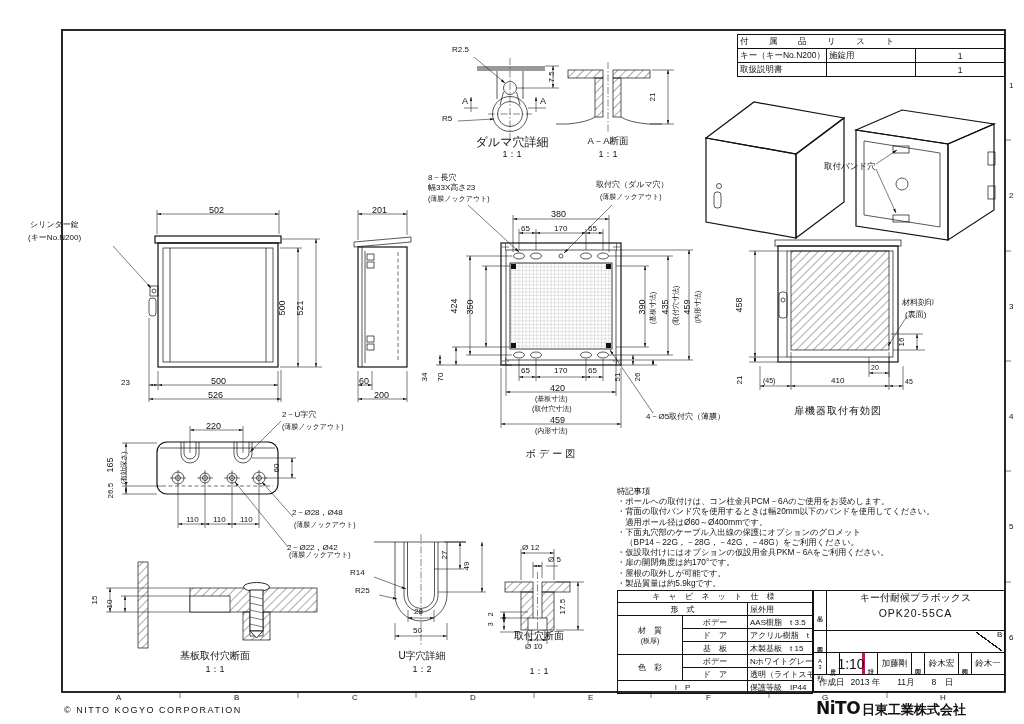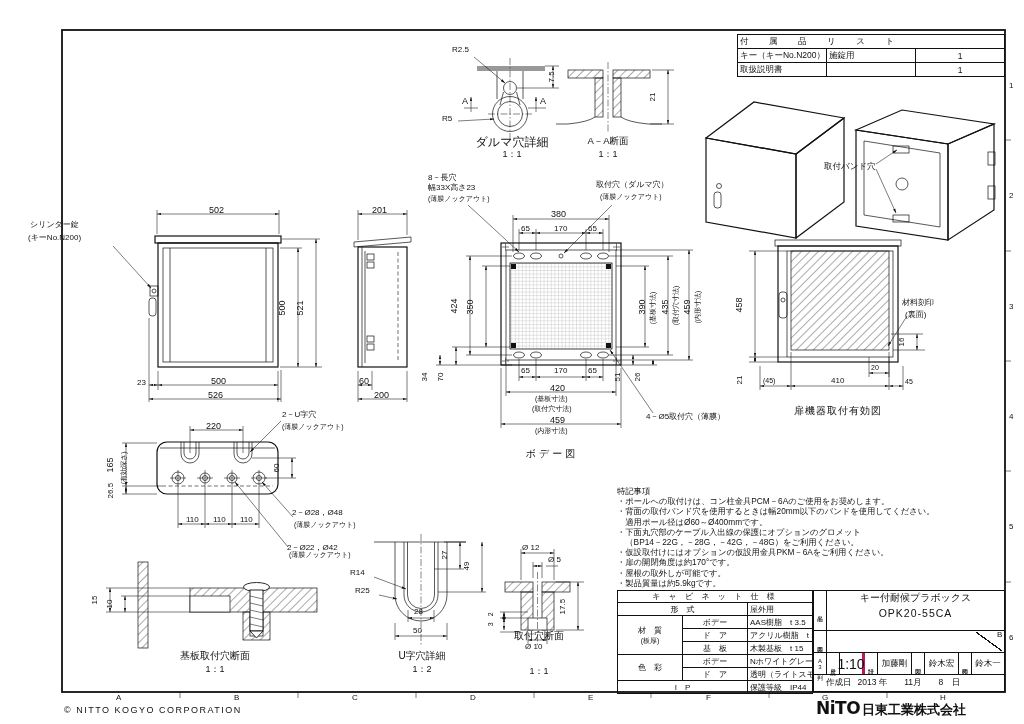--- a/index.html
+++ b/index.html
@@ -304,21 +304,21 @@
 <span class="t c" style="left:568px;top:136px;width:80px;font-size:9.5px">A－A断面</span>
 <span class="t c" style="left:568px;top:150px;width:80px">1：1</span>
 
 <span class="t" style="left:824px;top:162px;font-size:8.5px">取付バンド穴</span>
 
 <span class="t s8" style="left:30px;top:221px">シリンダー錠</span>
 <span class="t s8" style="left:28px;top:234px">(キーNo.N200)</span>
 <span class="t" style="left:209px;top:206px">502</span>
 <span class="t v" style="left:287px;top:306px">500</span>
 <span class="t v" style="left:305px;top:306px">521</span>
-<span class="t s8" style="left:137px;top:379px">23</span>
+<span class="t s8" style="left:121px;top:379px">23</span>
 <span class="t" style="left:211px;top:377px">500</span>
 <span class="t" style="left:208px;top:391px">526</span>
 
 <span class="t" style="left:372px;top:206px">201</span>
 <span class="t" style="left:359px;top:377px">60</span>
 <span class="t" style="left:374px;top:391px">200</span>
 
 <span class="t s8" style="left:428px;top:174px">8－長穴</span>
 <span class="t s8" style="left:428px;top:184px">幅33X高さ23</span>
 <span class="t s7" style="left:428px;top:195px">(薄膜ノックアウト)</span>
@@ -486,21 +486,21 @@
   <div class="cell" style="left:13px;top:62px;width:177px;height:22px;border-bottom:1px solid;display:flex">
     <div class="vlab" style="width:12px;border-right:1px solid #111">尺度</div>
     <div style="width:22px;border-right:3px solid #be185d;font-size:14px;display:flex;align-items:center;justify-content:center">1:10</div>
     <div class="vlab" style="width:12px;border-right:1px solid #111">設計</div>
     <div style="width:33px;border-right:1px solid #111;font-size:8.5px;display:flex;align-items:center;justify-content:center">加藤剛</div>
     <div class="vlab" style="width:12px;border-right:1px solid #111">製図</div>
     <div style="width:33px;border-right:1px solid #111;font-size:8.5px;display:flex;align-items:center;justify-content:center">鈴木宏</div>
     <div class="vlab" style="width:12px;border-right:1px solid #111">検図</div>
     <div style="flex:1;font-size:8.5px;display:flex;align-items:center;justify-content:center">鈴木一</div>
   </div>
-  <div class="cell" style="left:0;top:84px;width:190px;height:16px;font-size:8.5px;display:flex;align-items:center;padding-left:12px;gap:6px">
+  <div class="cell" style="left:0;top:84px;width:190px;height:16px;font-size:8.5px;display:flex;align-items:center;padding-left:5px;gap:6px">
     <span>作成日</span>
     <span>2013 年　　11月　　8　日</span>
   </div>
 </div>
 
 <div class="logo">
   <span class="mk">NiTO</span>
   <span class="co">日東工業株式会社</span>
 </div>
 <div class="copyright">© NITTO KOGYO CORPORATION</div>

